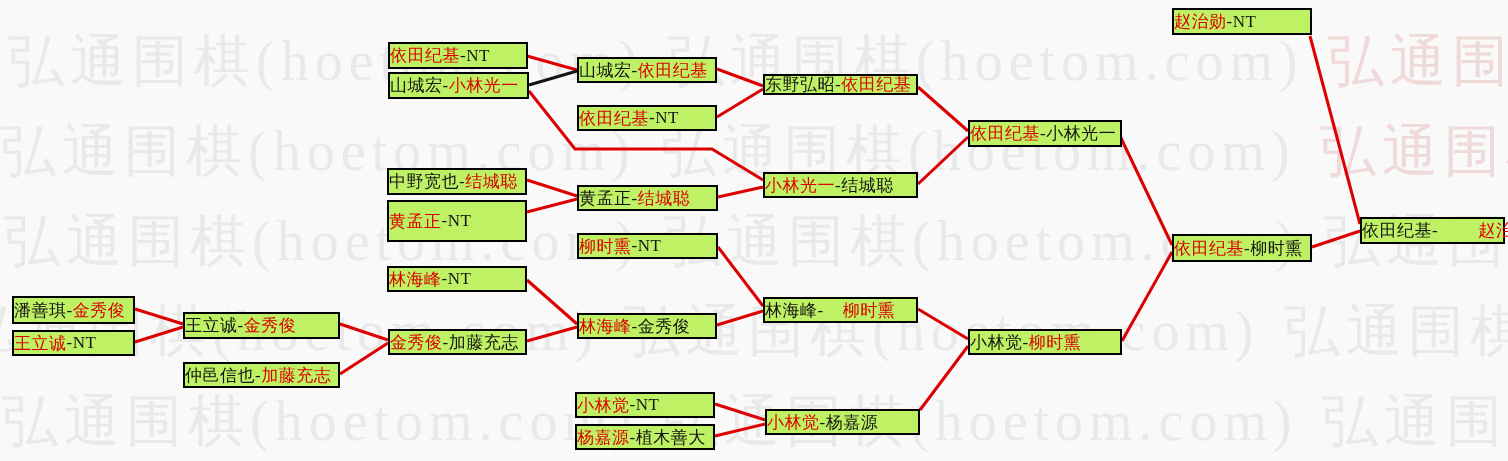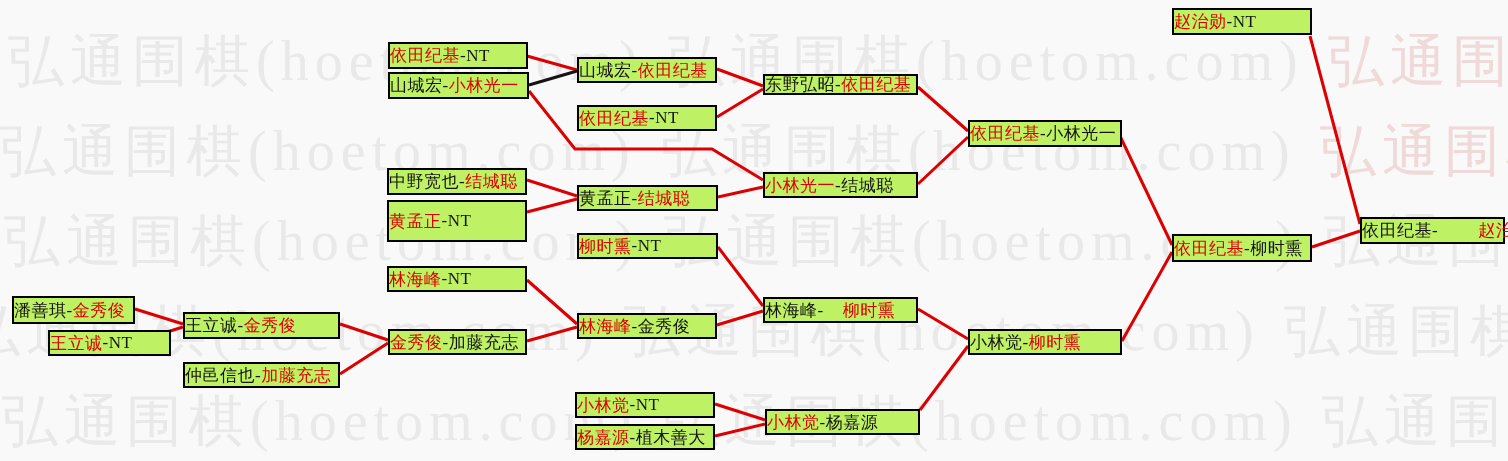--- a/index.html
+++ b/index.html
@@ -74,21 +74,21 @@
       <polyline points="717,325 763,311" fill="none" stroke="#dd0000" stroke-width="3"></polyline>
       <polyline points="918,309 968,339" fill="none" stroke="#dd0000" stroke-width="3"></polyline>
       <polyline points="920,410 968,346" fill="none" stroke="#dd0000" stroke-width="3"></polyline>
       <polyline points="715,404 765,420" fill="none" stroke="#dd0000" stroke-width="3"></polyline>
       <polyline points="715,436 765,424" fill="none" stroke="#dd0000" stroke-width="3"></polyline>
     </svg>
     <div class="match-box" style="left: 12px; top: 296px; width: 123px; height: 28px;">
       <span class="p-black">潘善琪-</span>
       <span class="p-red">金秀俊</span>
     </div>
-    <div class="match-box" style="left: 12px; top: 330px; width: 123px; height: 26px; margin-left: 36px;">
+    <div class="match-box" style="left: 12px; top: 330px; width: 123px; height: 26px;">
       <span class="p-red">王立诚</span>
       <span class="p-black">-NT</span>
     </div>
     <div class="match-box" style="left: 183px; top: 312px; width: 157px; height: 27px;">
       <span class="p-black">王立诚-</span>
       <span class="p-red">金秀俊</span>
     </div>
     <div class="match-box" style="left: 183px; top: 362px; width: 157px; height: 26px;">
       <span class="p-black">仲邑信也-</span>
       <span class="p-red">加藤充志</span>

